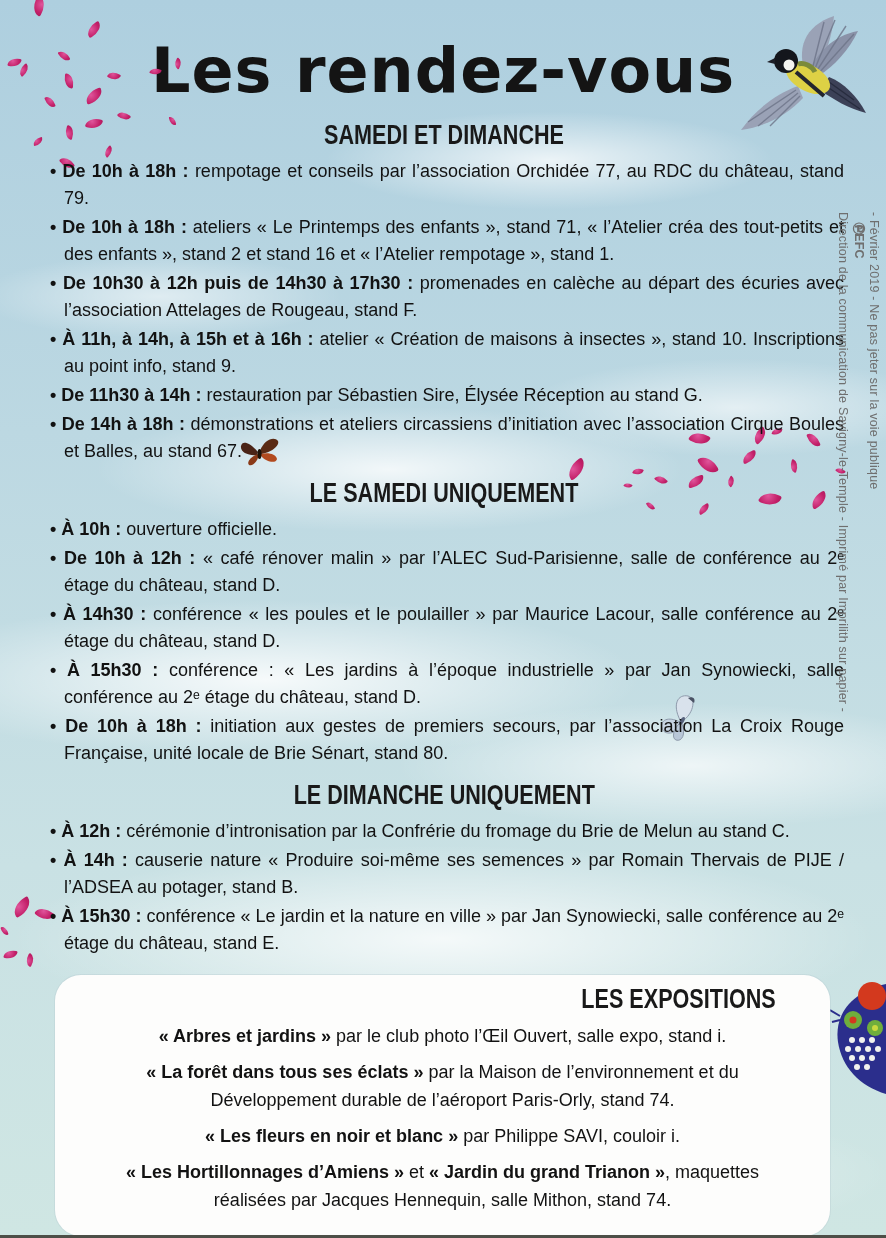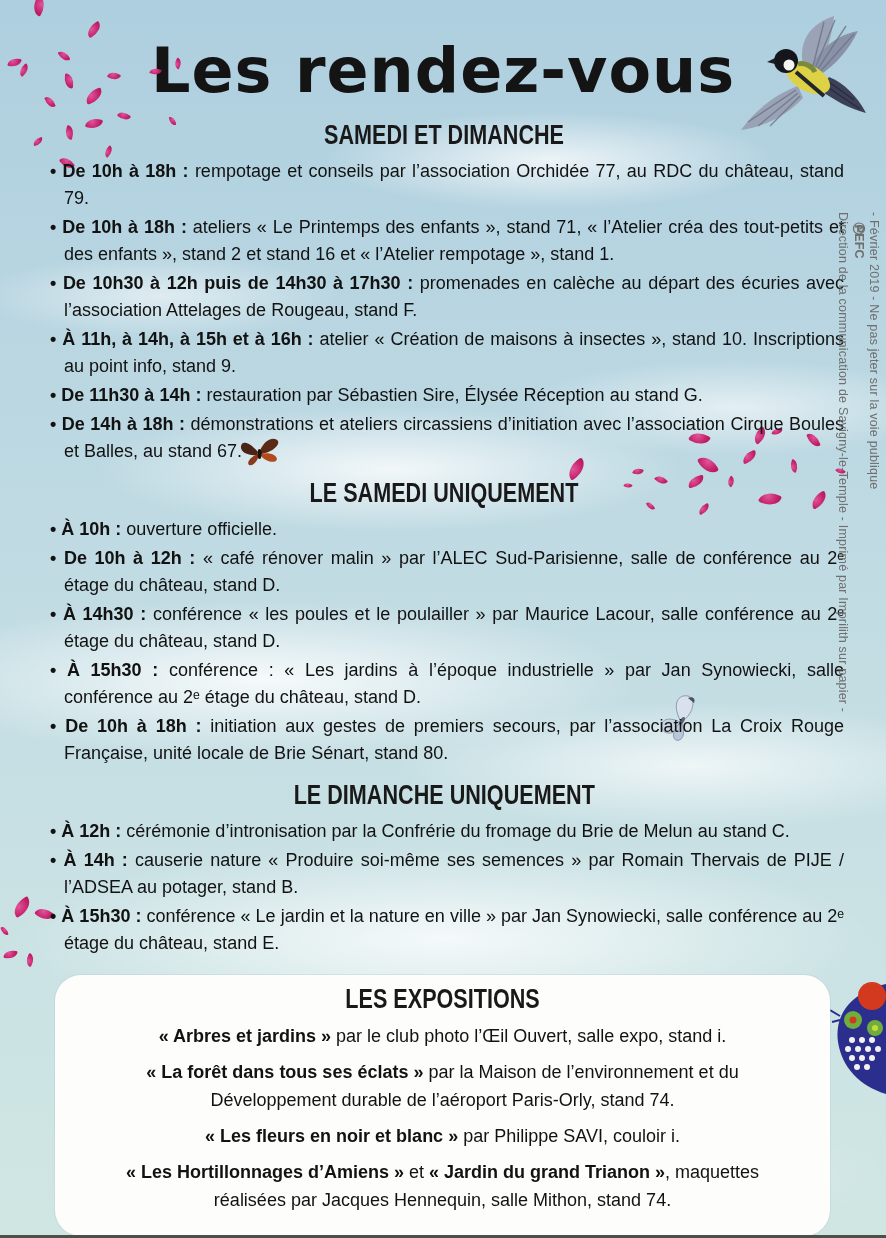--- a/index.html
+++ b/index.html
@@ -22,21 +22,21 @@
   .sec-head{text-align:center;margin:14px 0 7px;}
   .sec-head.first{margin-top:16px;}
   .sec-h{display:inline-block;font-weight:700;font-size:27px;line-height:1.1;
     transform:scaleX(.8);letter-spacing:0;color:#191919;}
   .item{margin:0 0 2px;padding-left:20px;text-indent:-14px;font-size:18px;line-height:27px;
     text-align:justify;text-align-last:left;}
   .item::before{content:"• ";font-weight:700;}
   .t{font-weight:700;}
   .expo-box{position:relative;z-index:3;margin:18px 56px 0 55px;background:#fdfdfc;
     border-radius:26px;padding:8px 30px 14px;box-shadow:0 0 0 1px rgba(180,200,205,.35);}
-  .expo-head{text-align:center;margin:2px 0 0;}
+  .expo-head{text-align:right;margin:2px 0 0;}
   .expo-line{margin:8px;font-size:18px;line-height:28px;text-align:center;}
   .notices{position:relative;z-index:3;display:flex;justify-content:center;gap:64px;
     margin-top:16px;align-items:center;}
   .notice{display:flex;align-items:center;gap:12px;text-align:right;}
   .notice-text{font-size:16.5px;color:#1d1d1d;}
   .petal{position:absolute;z-index:2;border-radius:88% 12% 88% 12%;
     background:radial-gradient(circle at 35% 35%, #e0559b 0%, #c32069 60%, #a8185a 100%);}
   .side-note{position:absolute;top:212px;right:5px;height:830px;z-index:4;}
   .side-note span{display:block;height:100%;writing-mode:vertical-rl;transform:rotate(180deg);
     white-space:nowrap;font-size:12.5px;letter-spacing:.2px;color:#6f6f6f;}

